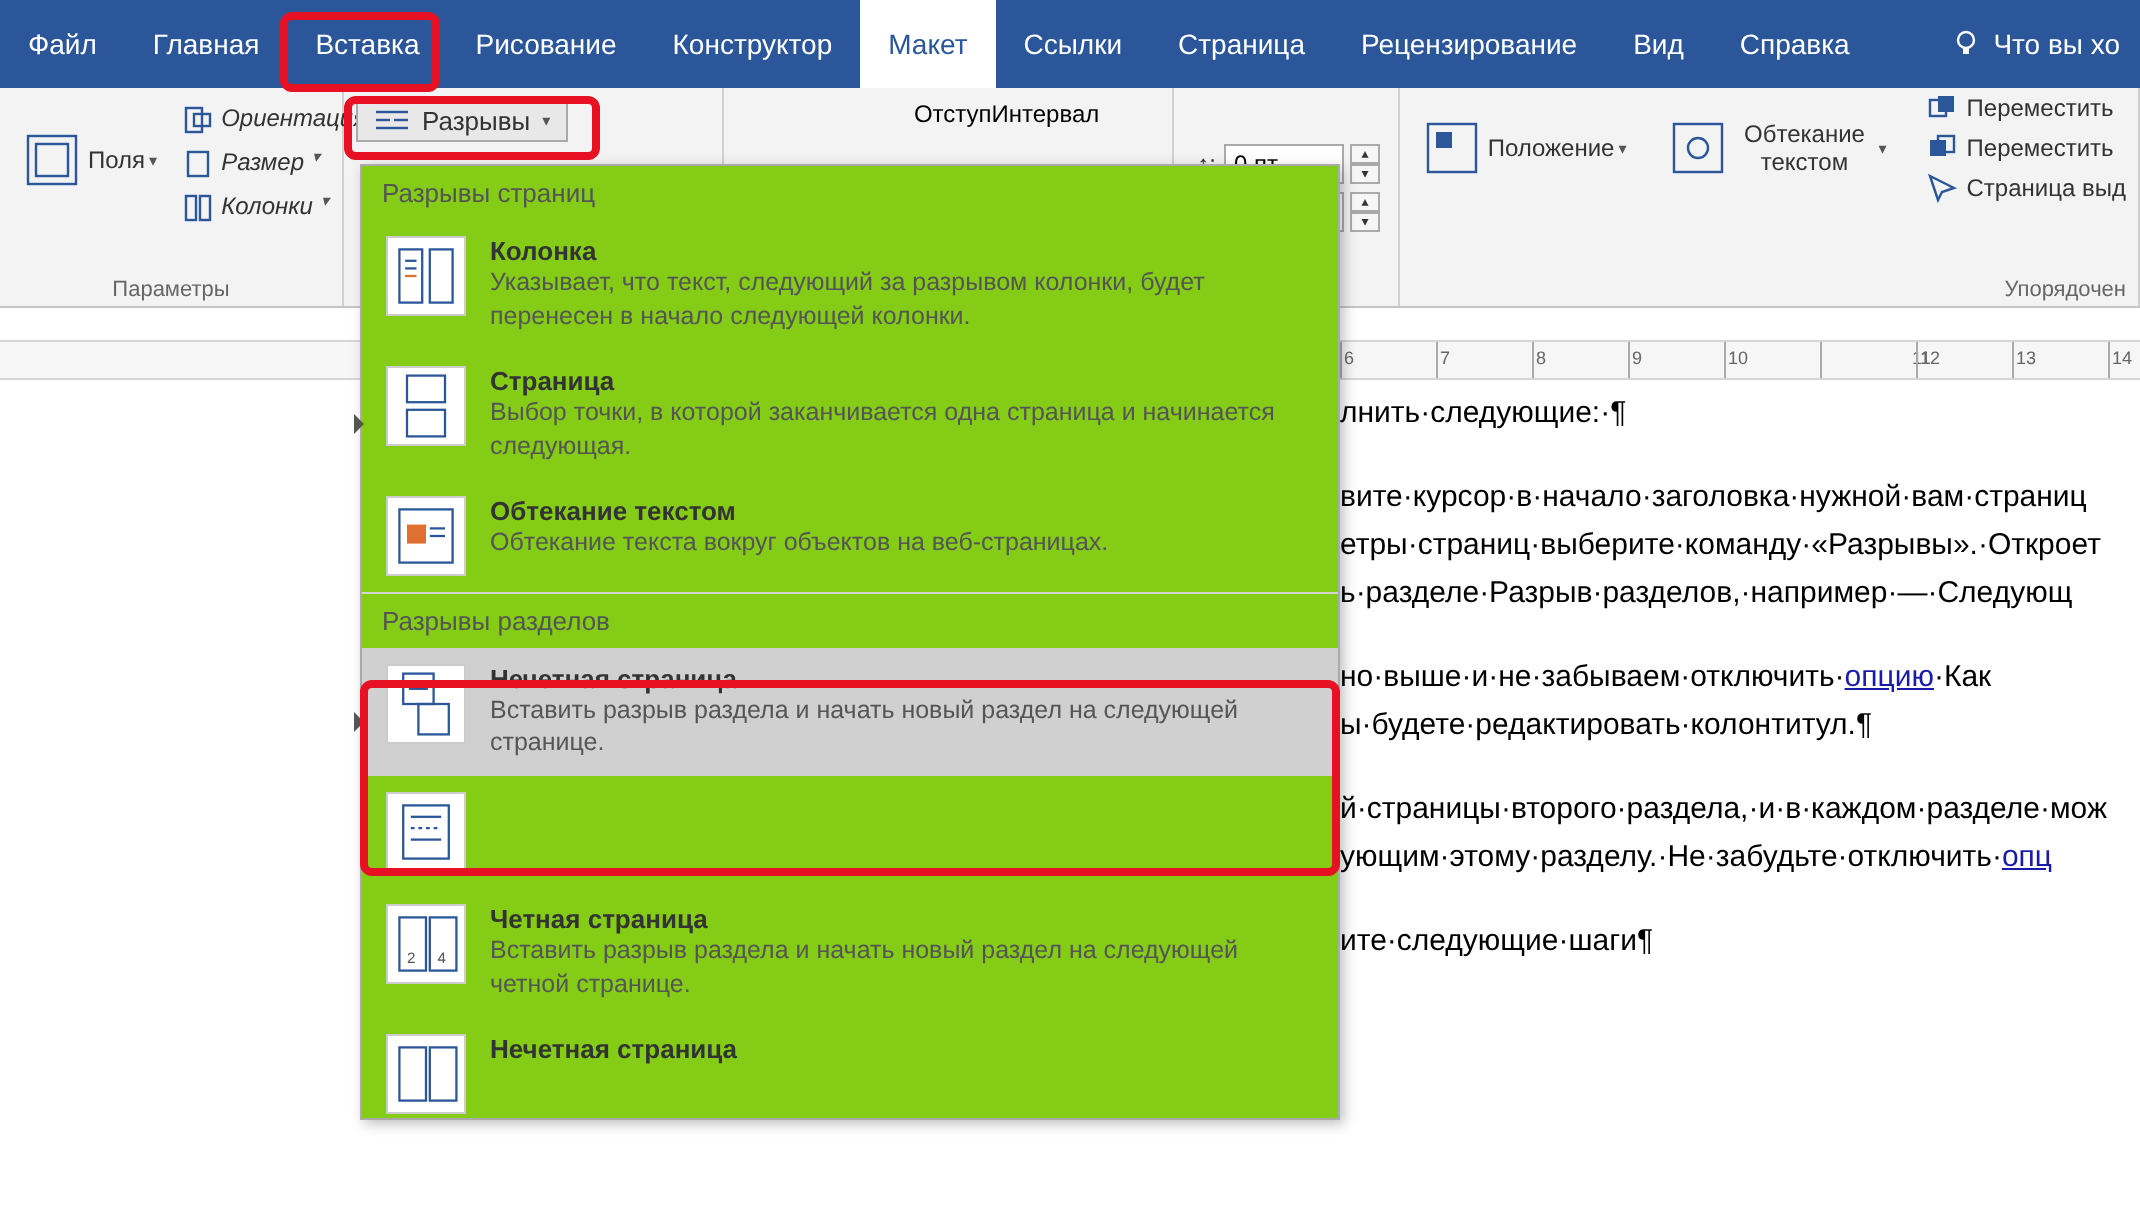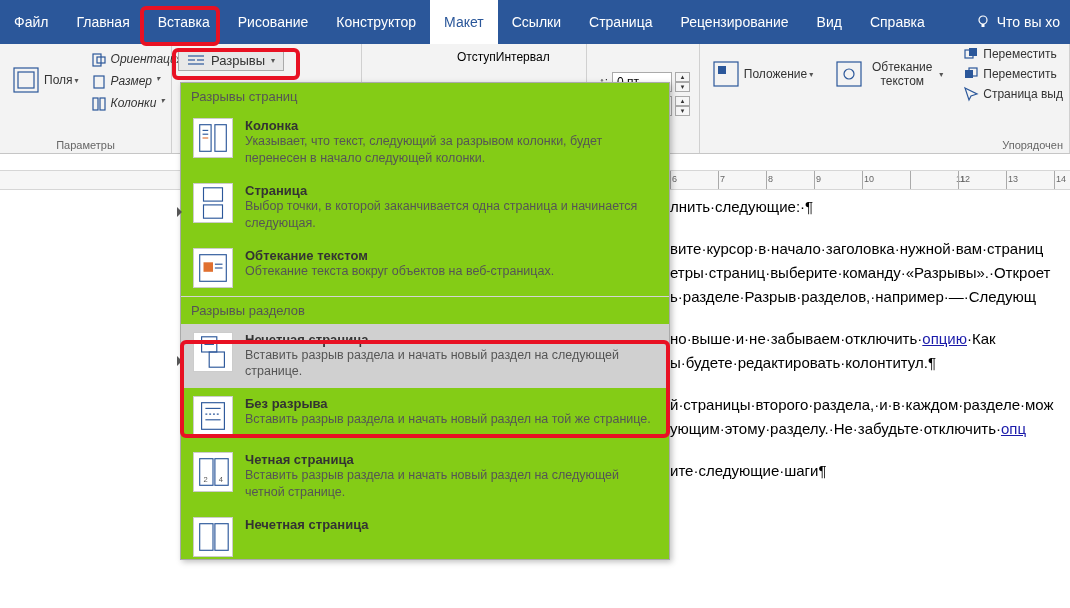--- a/index.html
+++ b/index.html
@@ -307,24 +307,20 @@
   </div>
   <div class="dd-item">
     <div class="dd-ico">
         <svg viewBox="0 0 40 40">
           <rect class="s" x="8" y="6" width="24" height="28"></rect>
           <line class="s" x1="12" y1="12" x2="28" y2="12"></line>
           <line class="s" x1="12" y1="18" x2="28" y2="18" stroke-dasharray="2,2"></line>
           <line class="s" x1="12" y1="24" x2="28" y2="24"></line>
         </svg>
       </div>
-    <div class="dd-txt">
-        <b>Без разрыва</b>
-        <span>Вставить разрыв раздела и начать новый раздел на той же странице.</span>
-      </div>
   </div>
   <div class="dd-item">
     <div class="dd-ico">
         <svg viewBox="0 0 40 40">
           <rect class="s" x="6" y="6" width="14" height="28"></rect>
           <rect class="s" x="22" y="6" width="14" height="28"></rect>
           <text x="10" y="30" font-size="8" fill="#555">2</text>
           <text x="26" y="30" font-size="8" fill="#555">4</text>
         </svg>
       </div>

